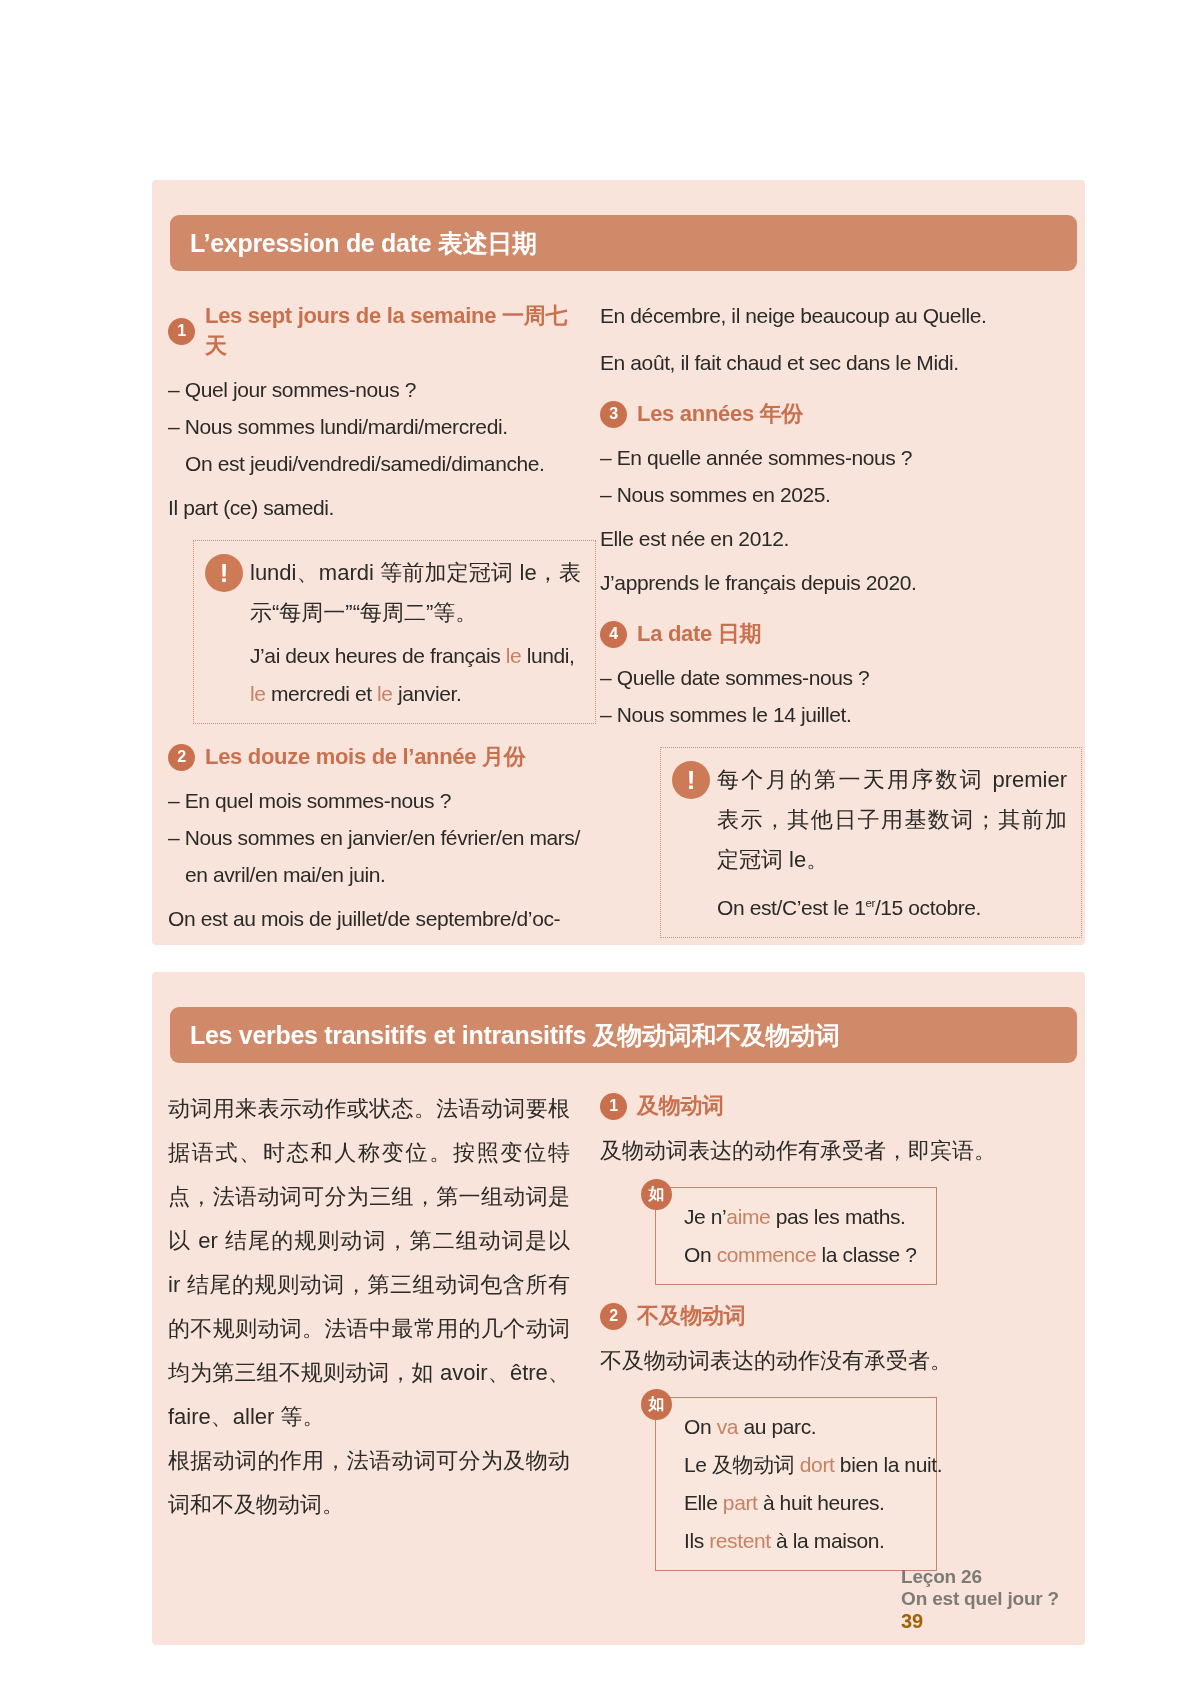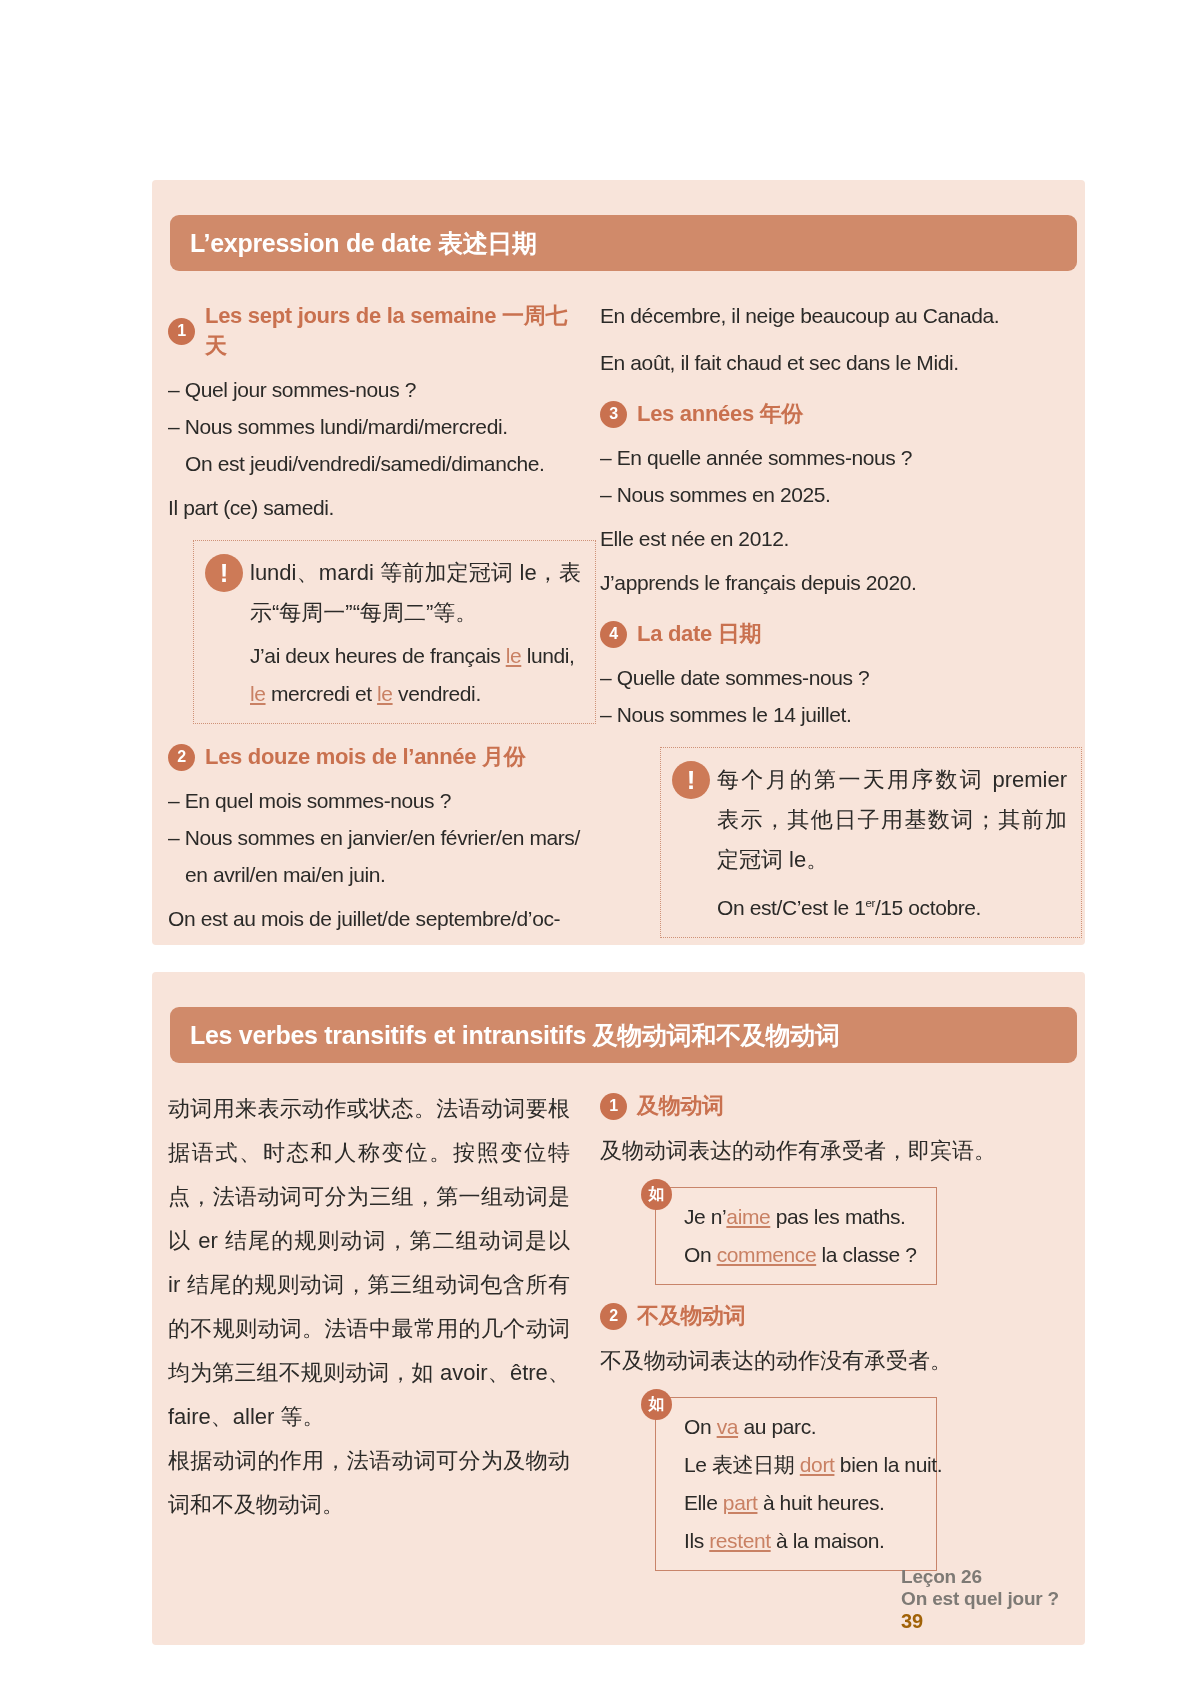--- a/index.html
+++ b/index.html
@@ -63,21 +63,21 @@
   }
   .line {
     font-size: 21px;
     line-height: 37px;
     letter-spacing: -0.4px;
   }
   .nowrap { white-space: nowrap; }
   .indent { padding-left: 17px; }
   .para { margin-top: 7px; }
   .gap { margin-top: 10px; }
-  .hl { color: #c98164; text-decoration: underline; }
+  .hl { color: #c98164; }
   sup { font-size: 0.55em; }
   .note-box {
     position: relative;
     border: 1.5px dotted #cf9278;
     margin: 14px 0 6px 25px;
     padding: 12px 14px 10px 56px;
   }
   .note-box.right { margin-left: 60px; margin-right: -65px; }
   .note-box.left { margin-right: -26px; }
   .note-icon {
@@ -152,36 +152,36 @@
           <span>Les sept jours de la semaine 一周七天</span>
         </h3>
         <p class="line nowrap">– Quel jour sommes-nous ?</p>
         <p class="line nowrap">– Nous sommes lundi/mardi/mercredi.</p>
         <p class="line nowrap indent">On est jeudi/vendredi/samedi/dimanche.</p>
         <p class="line para">Il part (ce) samedi.</p>
 
         <div class="note-box left">
           <span class="note-icon">!</span>
           <p class="note-zh">lundi、mardi 等前加定冠词 le，表示“每周一”“每周二”等。</p>
-          <p class="note-fr"><span>J’ai deux heures de français </span><span class="hl">le</span><span> lundi, </span><span class="hl">le</span><span> mercredi et </span><span class="hl">le</span><span> vendredi.</span></p>
+          <p class="note-fr"><span>J’ai deux heures de français </span><span class="hl">le</span><span> lundi, </span><span class="hl">le</span><span> mercredi et </span><span class="hl">le</span><span> janvier.</span></p>
         </div>
 
         <h3 class="sec-head" style="margin-top:18px">
           <span class="badge">2</span>
           <span>Les douze mois de l’année 月份</span>
         </h3>
         <p class="line nowrap">– En quel mois sommes-nous ?</p>
         <p class="line nowrap">– Nous sommes en janvier/en février/en mars/</p>
         <p class="line nowrap indent">en avril/en mai/en juin.</p>
         <p class="line nowrap para">On est au mois de juillet/de septembre/d’oc-</p>
         <p class="line nowrap">tobre/de novembre.</p>
       </div>
 
       <div class="colR">
-        <p class="line nowrap" style="margin-top:10px">En décembre, il neige beaucoup au Canada.</p>
+        <p class="line nowrap" style="margin-top:10px">En décembre, il neige beaucoup au Quelle.</p>
         <p class="line nowrap gap">En août, il fait chaud et sec dans le Midi.</p>
 
         <h3 class="sec-head" style="margin-top:18px">
           <span class="badge">3</span>
           <span>Les années 年份</span>
         </h3>
         <p class="line nowrap">– En quelle année sommes-nous ?</p>
         <p class="line nowrap">– Nous sommes en 2025.</p>
         <p class="line para">Elle est née en 2012.</p>
         <p class="line para">J’apprends le français depuis 2020.</p>
@@ -229,21 +229,21 @@
 
         <h3 class="sec-head" style="margin-top:16px">
           <span class="badge">2</span>
           <span>不及物动词</span>
         </h3>
         <p class="zh-line">不及物动词表达的动作没有承受者。</p>
 
         <div class="example-box">
           <span class="example-badge">如</span>
           <p class="ex-line"><span>On </span><span class="hl">va</span><span> au parc.</span></p>
-          <p class="ex-line"><span>Le 表述日期 </span><span class="hl">dort</span><span> bien la nuit.</span></p>
+          <p class="ex-line"><span>Le 及物动词 </span><span class="hl">dort</span><span> bien la nuit.</span></p>
           <p class="ex-line"><span>Elle </span><span class="hl">part</span><span> à huit heures.</span></p>
           <p class="ex-line"><span>Ils </span><span class="hl">restent</span><span> à la maison.</span></p>
         </div>
       </div>
 
     </div>
   </section>
 
   <footer class="footer">
     <span class="t1">Leçon 26</span>

